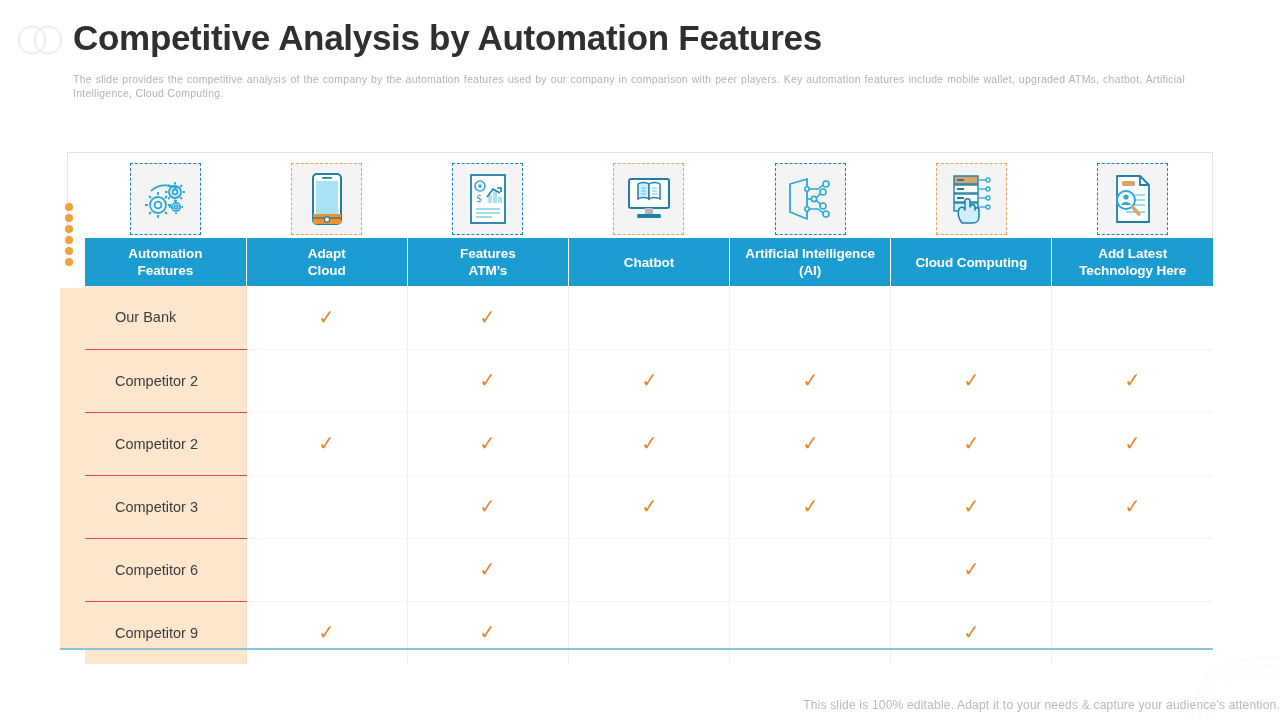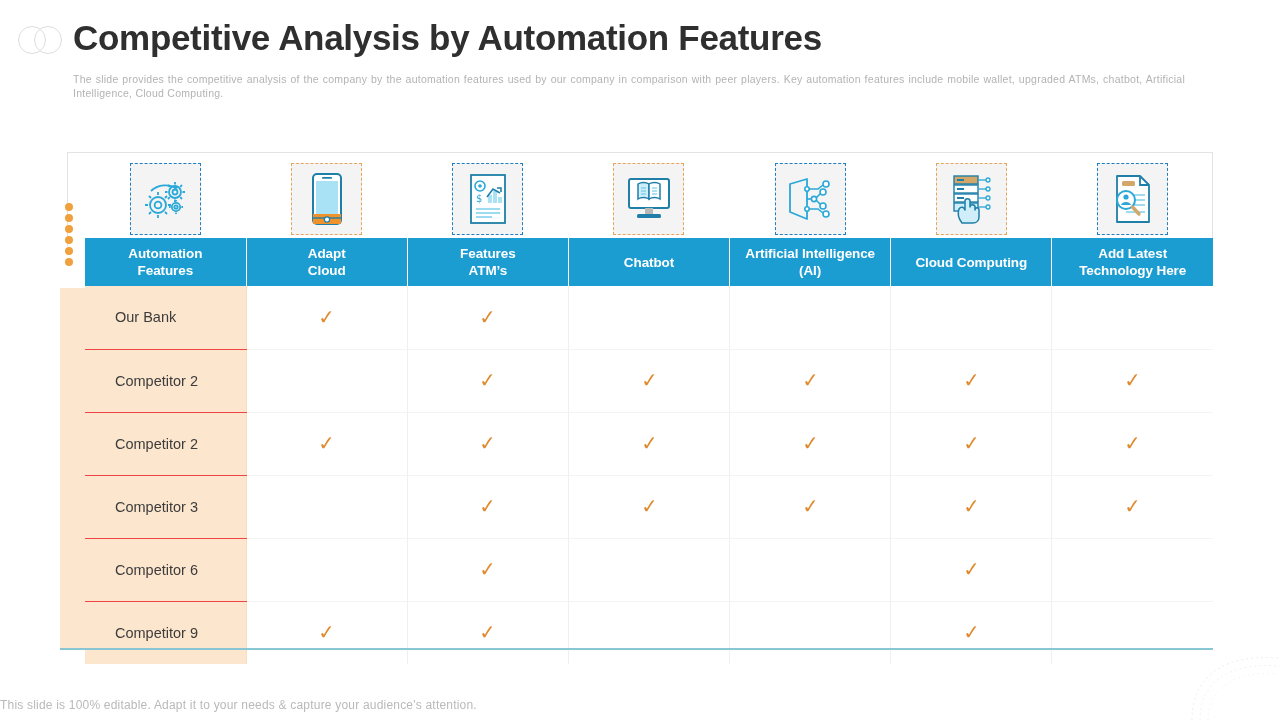--- a/index.html
+++ b/index.html
@@ -205,21 +205,21 @@
     height: 360px;
     background: #fce6cd;
   }
 
   
   .footer {
     position: absolute;
     left: 0;
     top: 698px;
     width: 1280px;
-    text-align: left;
+    text-align: right;
     font-size: 12px;
     color: #b9b9b9;
     letter-spacing: 0.2px;
   }
 
   
   .arc {
     position: absolute;
     right: 0px;
     bottom: 0px;

